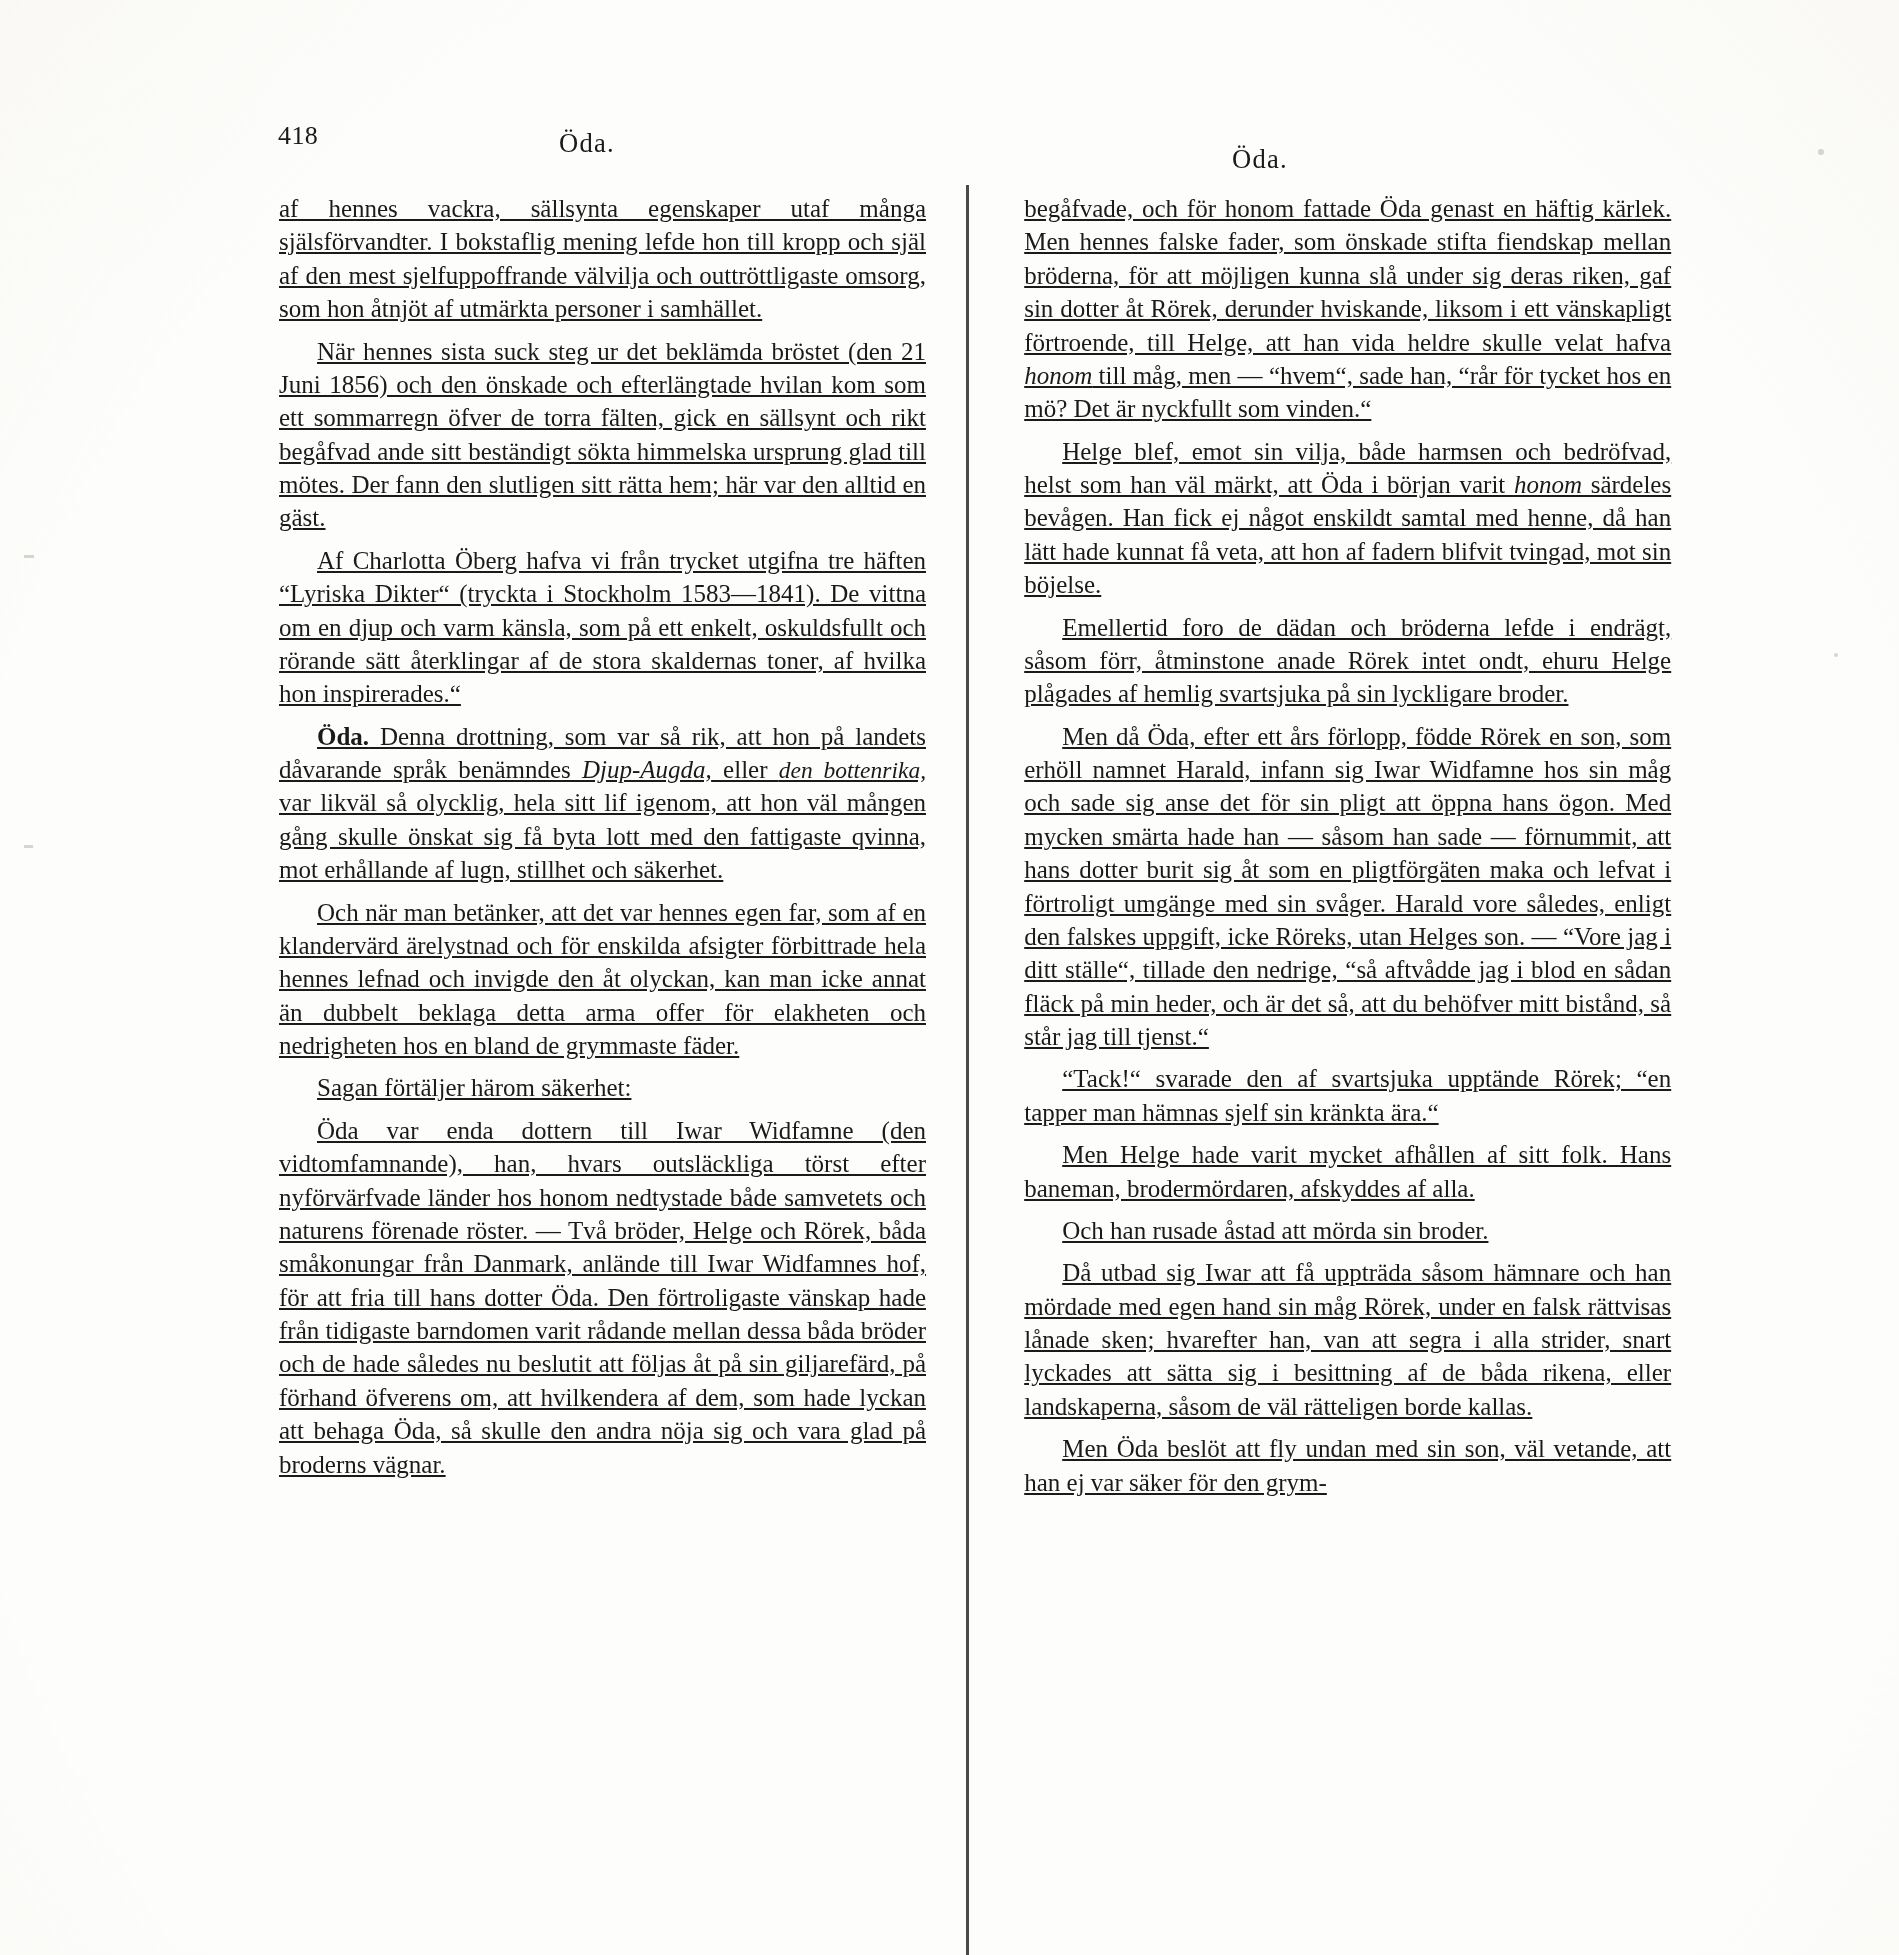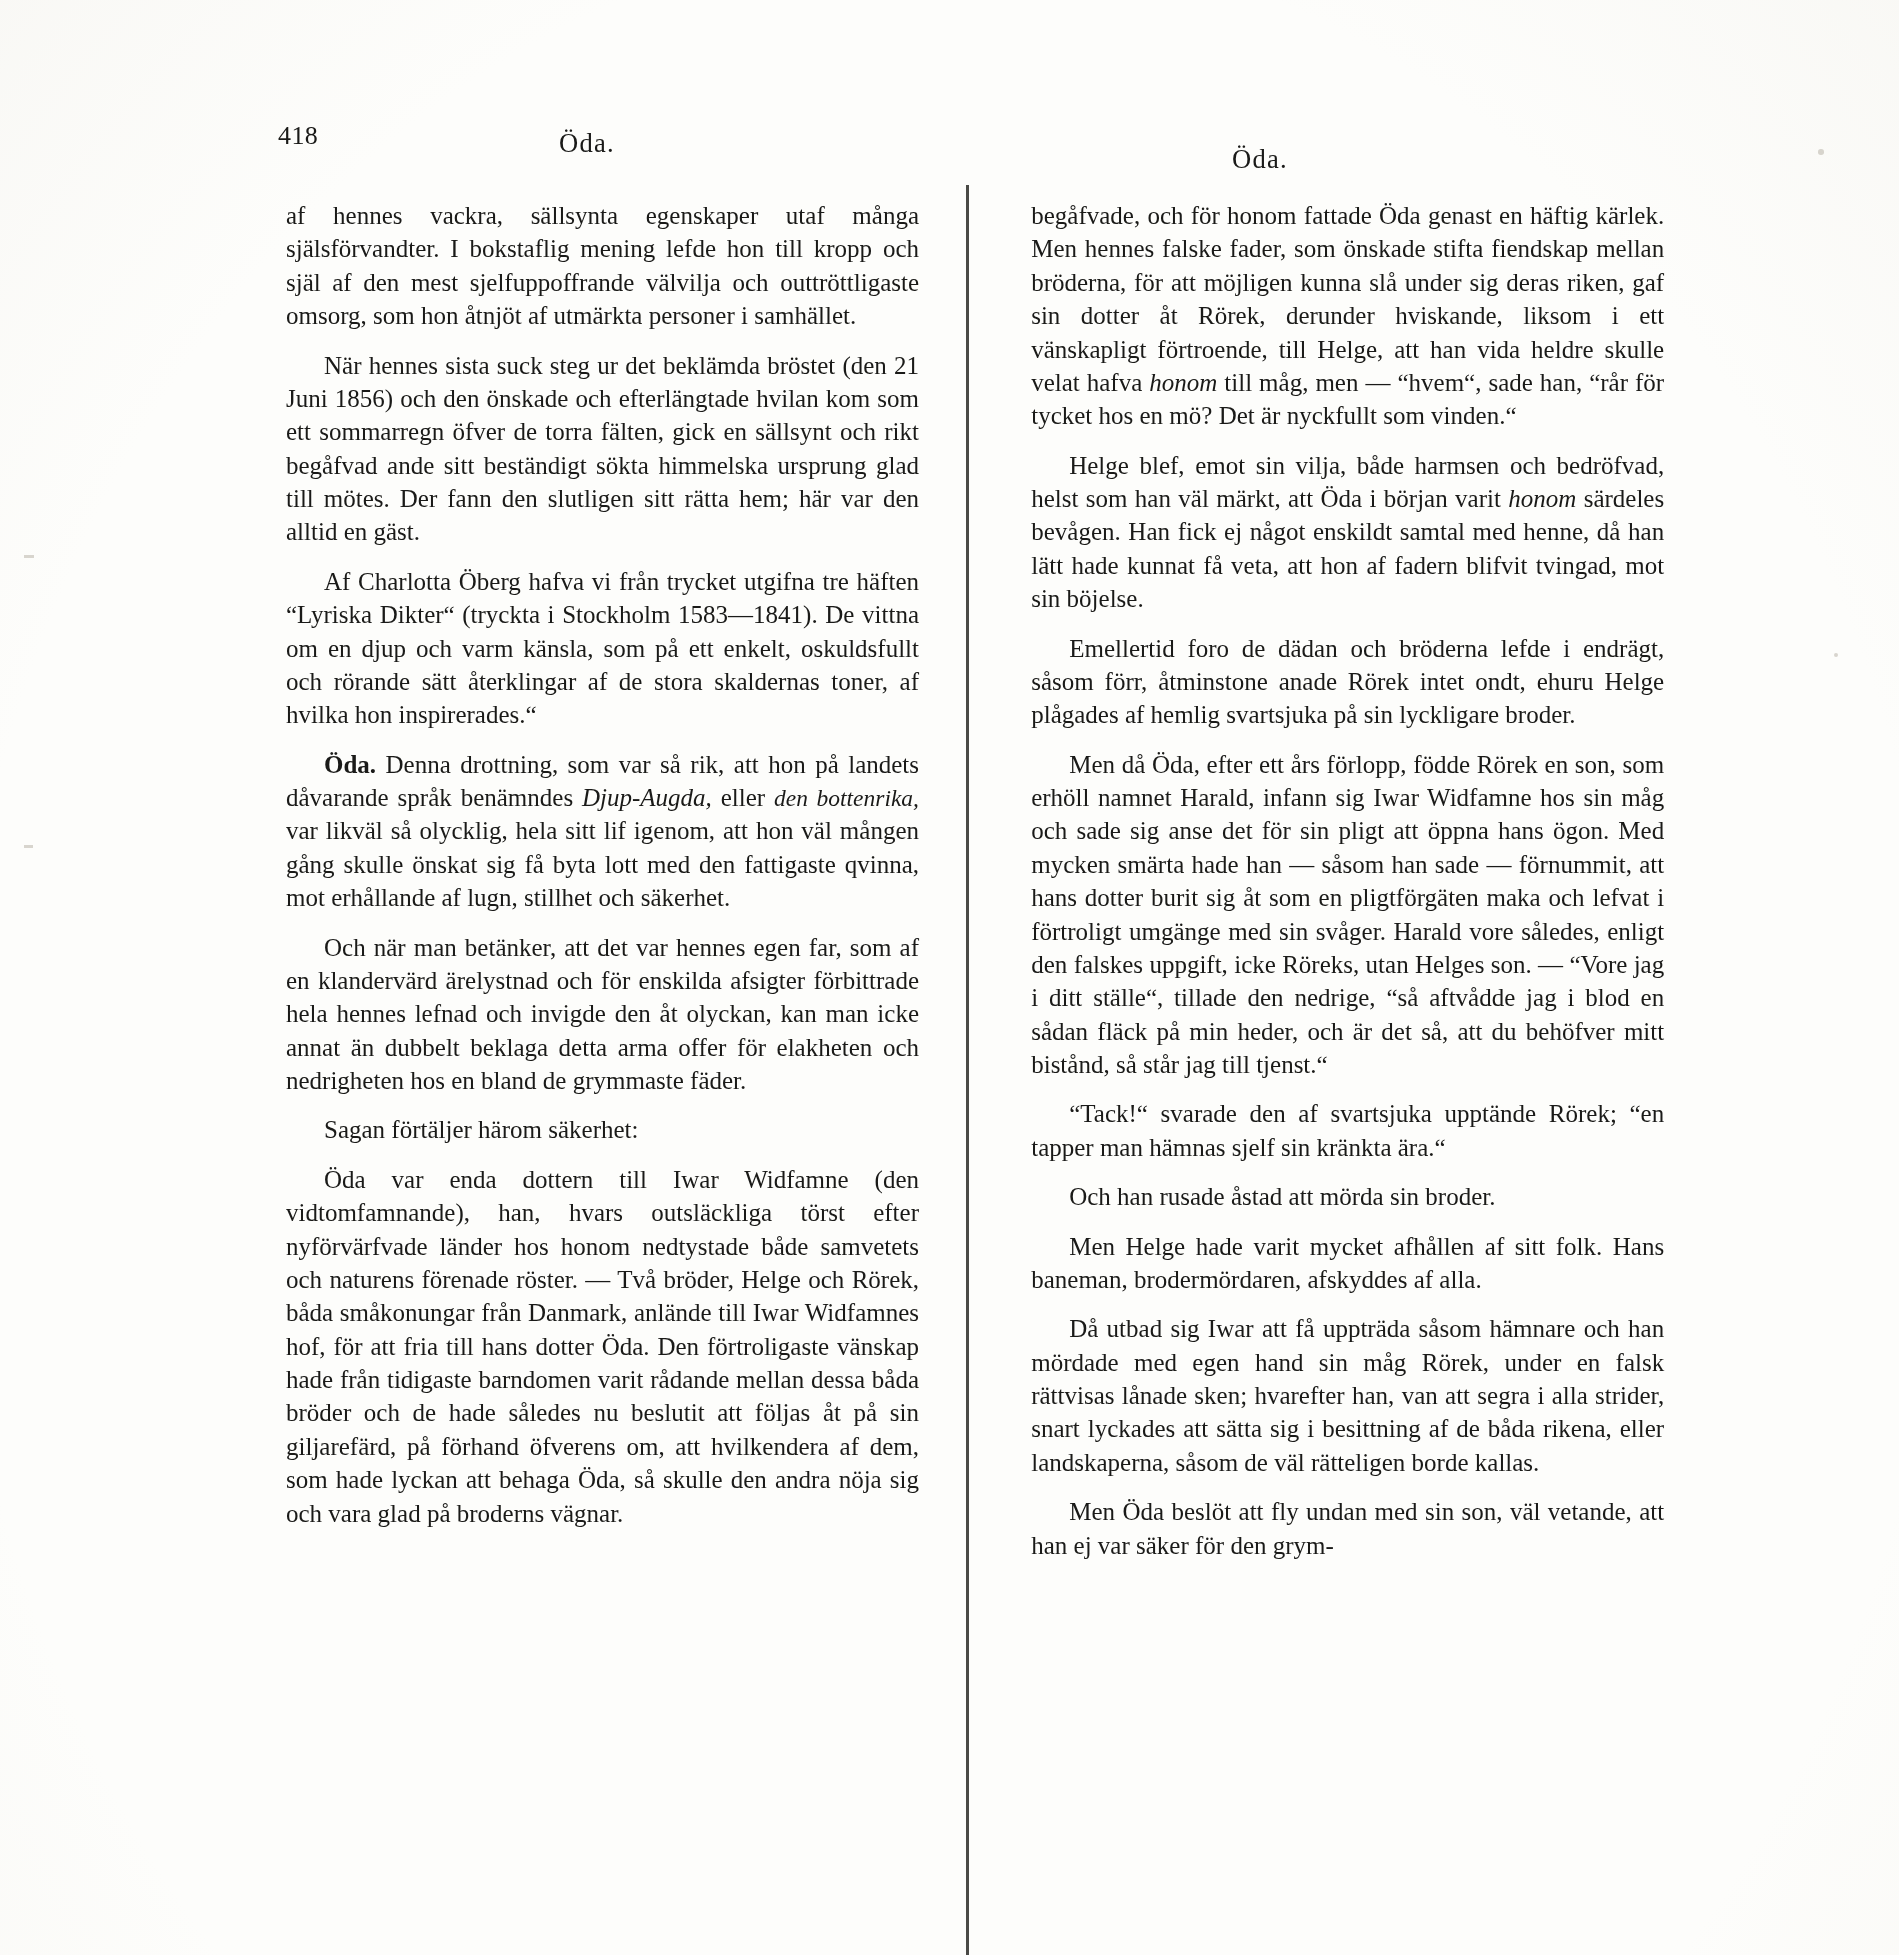--- a/index.html
+++ b/index.html
@@ -96,21 +96,22 @@
   .col.left { padding-right: 23.5px; }
   .col.right { padding-left: 31px; }
   .rule {
     width: 2.3px;
     background: #2a2a26;
     margin: 2.3px 15.6px 0 7.8px;
     height: 1947px;
     opacity: .85;
   }
   p {
-    margin: 16px;
+    margin: 9px;
+    text-decoration: underline;
   }
   p.ind { text-indent: 38px; }
   .sc-head {
     font-weight: bold;
   }
   .ital { font-style: italic; }
   .small-ital { font-style: italic; font-size: 23.5px; }
 </style>
 </head>
 <body>
@@ -147,22 +148,22 @@
       </div>
 
       <div class="rule"></div>
 
       <div class="col right">
         <p><span>begåfvade, och för honom fattade Öda genast en häftig kärlek. Men hennes falske fader, som önskade stifta fiendskap mellan bröderna, för att möjligen kunna slå under sig deras riken, gaf sin dotter åt Rörek, derunder hviskande, liksom i ett vänskapligt förtroende, till Helge, att han vida heldre skulle velat hafva </span><span class="ital">honom</span><span> till måg, men — “hvem“, sade han, “rår för tycket hos en mö? Det är nyckfullt som vinden.“</span></p>
         <p class="ind"><span>Helge blef, emot sin vilja, både harmsen och bedröfvad, helst som han väl märkt, att Öda i början varit </span><span class="ital">honom</span><span> särdeles bevågen. Han fick ej något enskildt samtal med henne, då han lätt hade kunnat få veta, att hon af fadern blifvit tvingad, mot sin böjelse.</span></p>
         <p class="ind">Emellertid foro de dädan och bröderna lefde i endrägt, såsom förr, åtminstone anade Rörek intet ondt, ehuru Helge plågades af hemlig svartsjuka på sin lyckligare broder.</p>
         <p class="ind">Men då Öda, efter ett års förlopp, födde Rörek en son, som erhöll namnet Harald, infann sig Iwar Widfamne hos sin måg och sade sig anse det för sin pligt att öppna hans ögon. Med mycken smärta hade han — såsom han sade — förnummit, att hans dotter burit sig åt som en pligtförgäten maka och lefvat i förtroligt umgänge med sin svåger. Harald vore således, enligt den falskes uppgift, icke Röreks, utan Helges son. — “Vore jag i ditt ställe“, tillade den nedrige, “så aftvådde jag i blod en sådan fläck på min heder, och är det så, att du behöfver mitt bistånd, så står jag till tjenst.“</p>
         <p class="ind">“Tack!“ svarade den af svartsjuka upptände Rörek; “en tapper man hämnas sjelf sin kränkta ära.“</p>
+        <p class="ind">Men Helge hade varit mycket afhållen af sitt folk. Hans baneman, brodermördaren, afskyddes af alla.</p>
         <p class="ind">Och han rusade åstad att mörda sin broder.</p>
-        <p class="ind">Men Helge hade varit mycket afhållen af sitt folk. Hans baneman, brodermördaren, afskyddes af alla.</p>
         <p class="ind">Då utbad sig Iwar att få uppträda såsom hämnare och han mördade med egen hand sin måg Rörek, under en falsk rättvisas lånade sken; hvarefter han, van att segra i alla strider, snart lyckades att sätta sig i besittning af de båda rikena, eller landskaperna, såsom de väl rätteligen borde kallas.</p>
         <p class="ind">Men Öda beslöt att fly undan med sin son, väl vetande, att han ej var säker för den grym-</p>
       </div>
 
     </div>
   </div>
 </div>
 
 
 </body></html>

